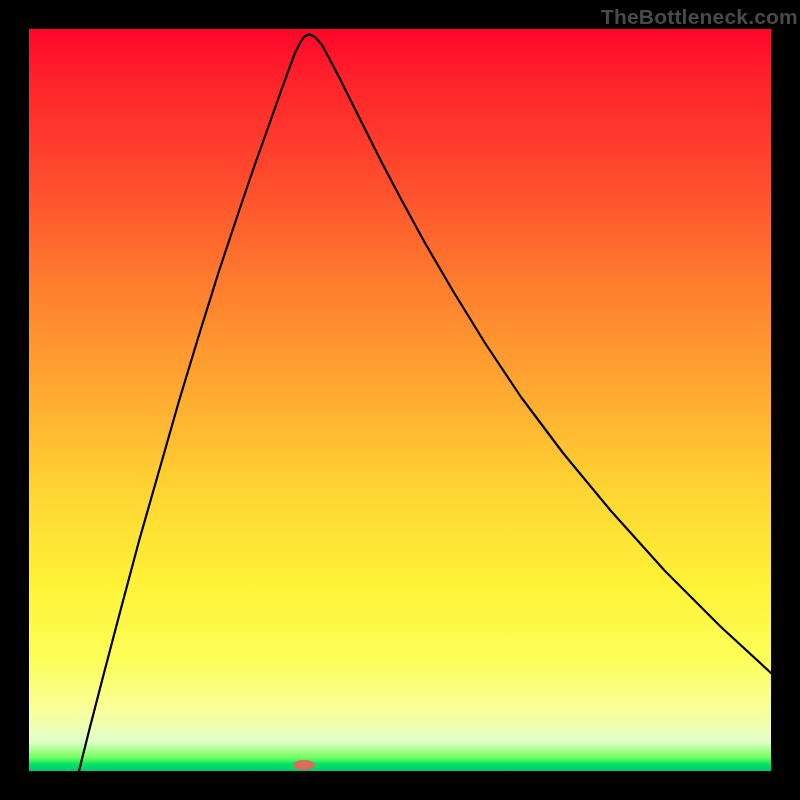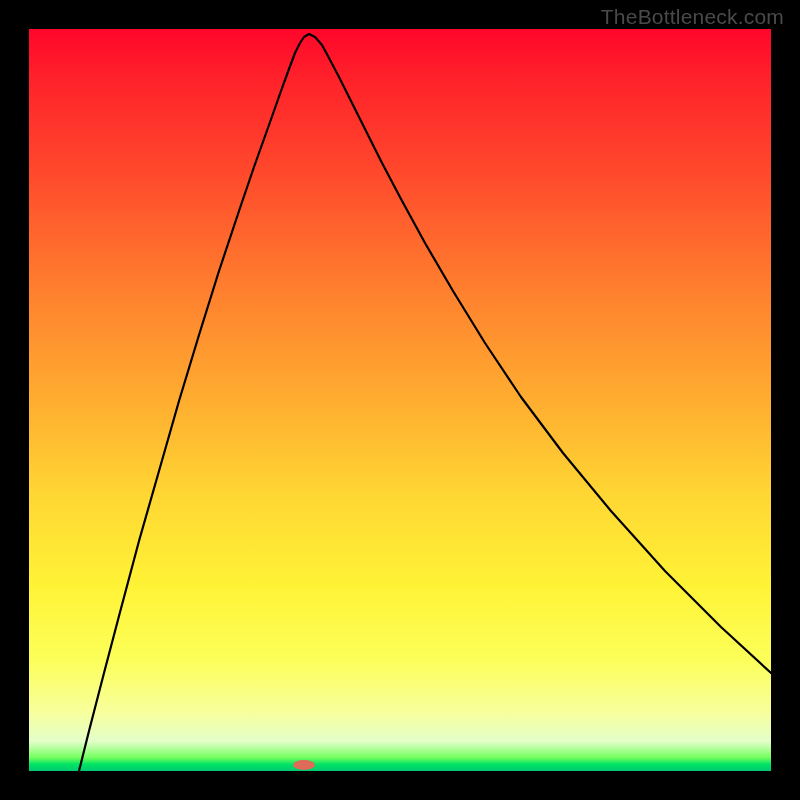--- a/index.html
+++ b/index.html
@@ -7,24 +7,24 @@
     width: 800px;
     height: 800px;
     background: #000;
     position: relative;
     overflow: hidden;
     font-family: Arial, Helvetica, sans-serif;
   }
   .watermark {
     position: absolute;
     top: 5px;
-    right: 16px;
+    right: 2px;
     color: #4a4a4a;
     font-size: 21px;
-    font-weight: 400;
+    font-weight: 700;
     z-index: 10;
     letter-spacing: 0.2px;
   }
   .plot-area {
     position: absolute;
     left: 29px;
     top: 29px;
     width: 742px;
     height: 742px;
     

